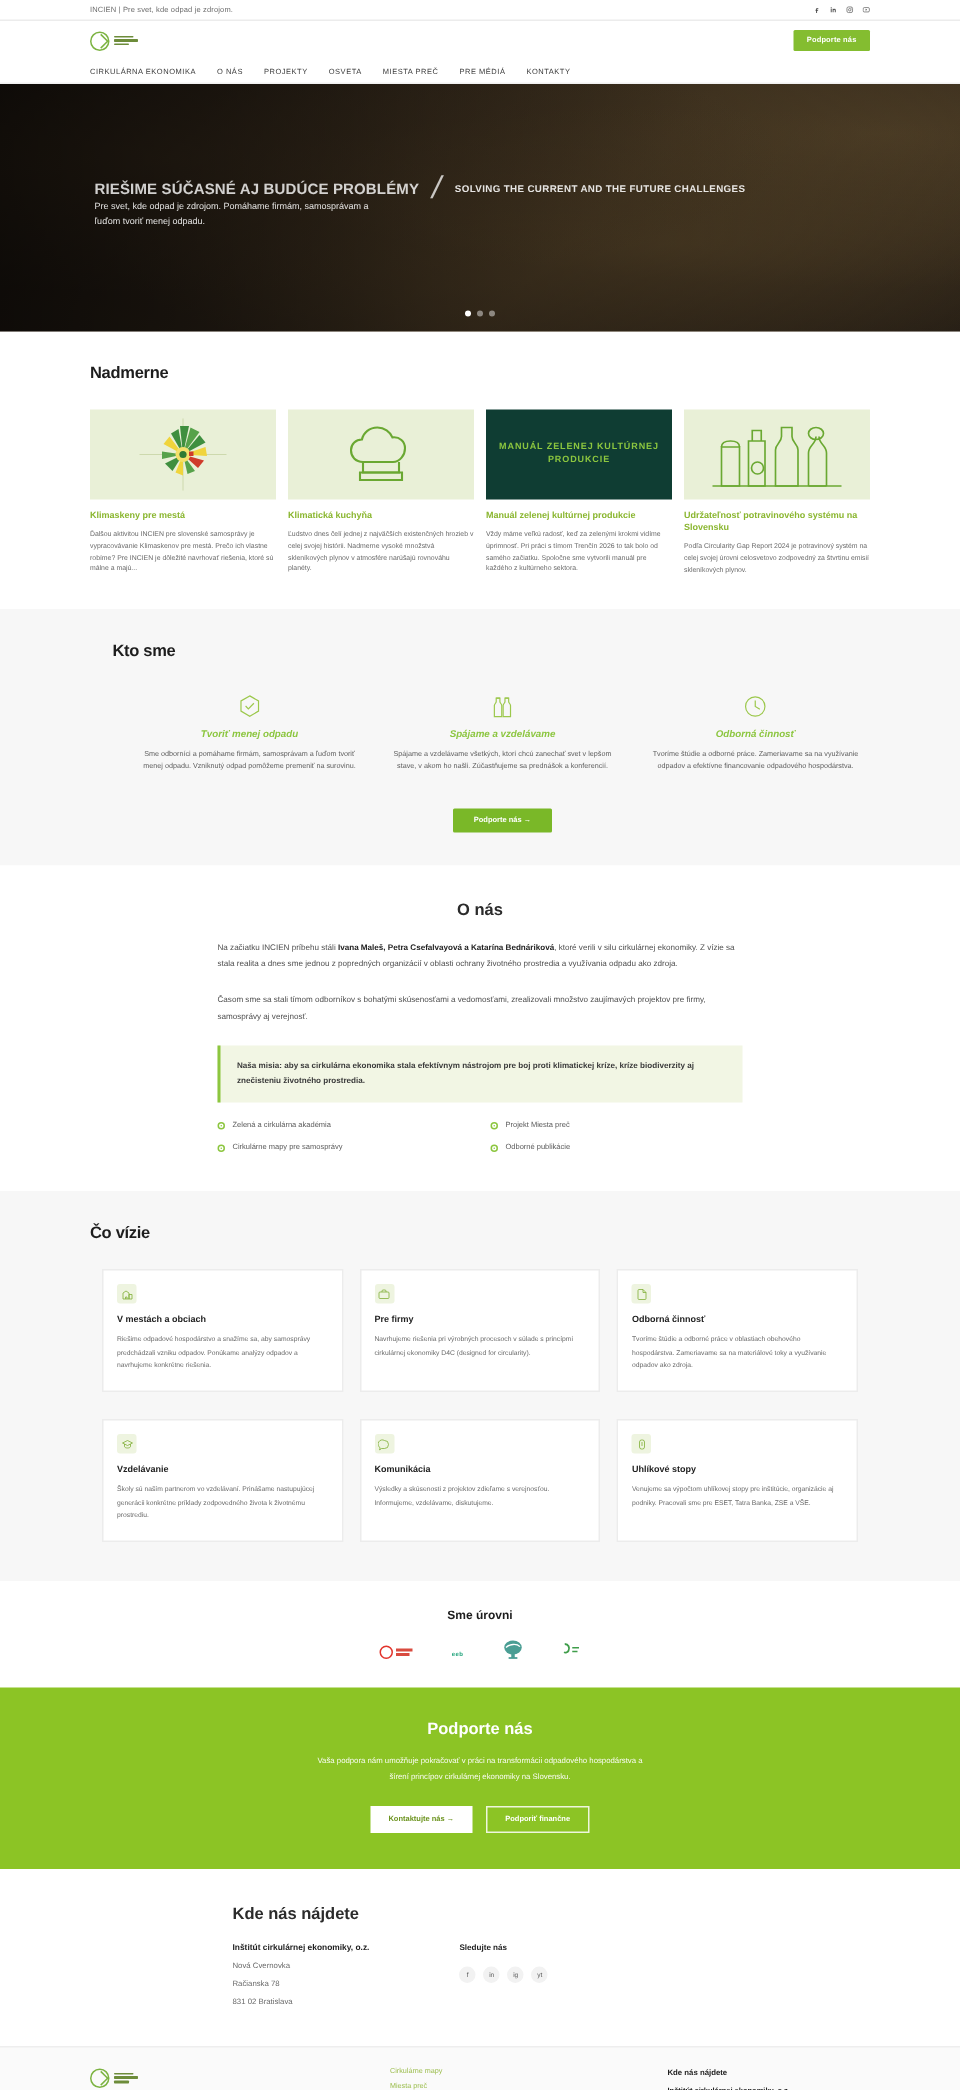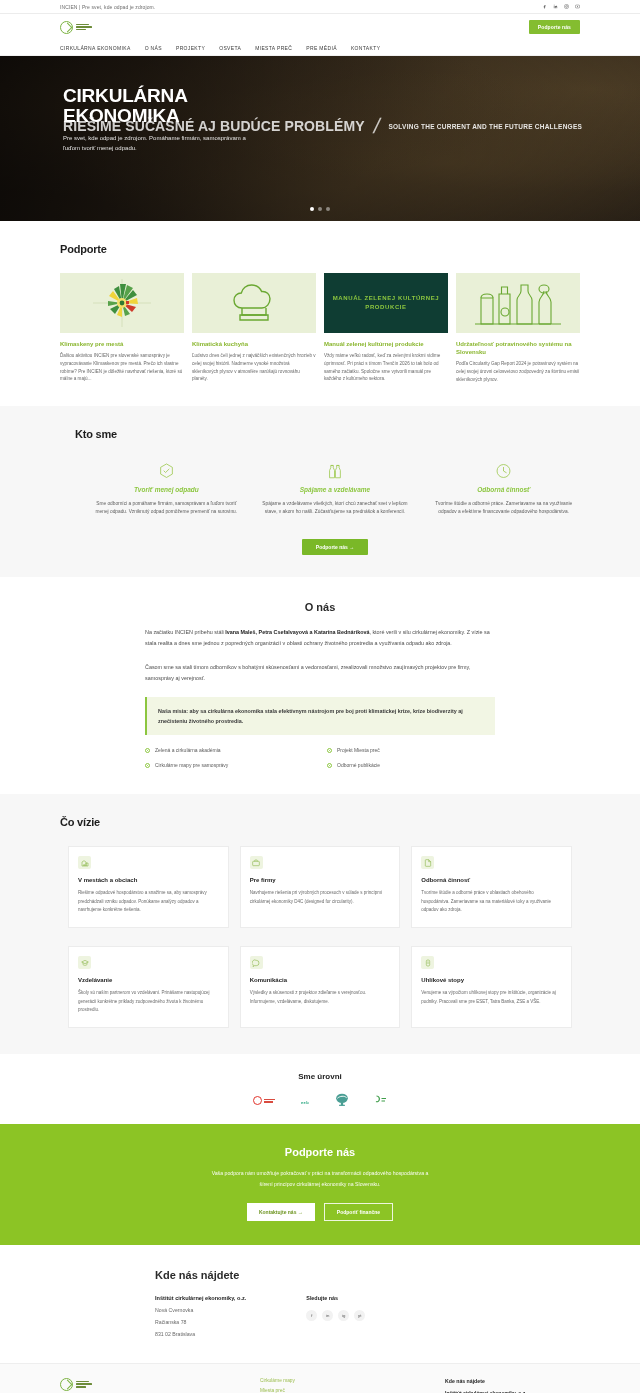--- a/index.html
+++ b/index.html
@@ -86,21 +86,21 @@
   .hero-title {
     position: absolute; left: 63px; top: 30px;
     color: #ffffff; font-size: 19px; font-weight: 800; line-height: 1.03;
     letter-spacing: -.2px;
   }
   .hero-sub-row {
     position: absolute; left: 63px; top: 62px; display: flex; align-items: center; gap: 9px;
     white-space: nowrap;
   }
   .hero-sub-sk {
-    color: rgba(255,255,255,.80); font-size: 14px; font-weight: 600; letter-spacing: .1px; text-align: center;
+    color: rgba(255,255,255,.80); font-size: 10px; font-weight: 600; letter-spacing: .1px; text-align: center;
   }
   .hero-slash {
     color: rgba(255,255,255,.75); font-size: 21px; font-weight: 300;
     transform: skewX(-12deg); display:inline-block; line-height: .8;
   }
   .hero-sub-en {
     color: rgba(255,255,255,.88); font-size: 6.5px; font-weight: 700; letter-spacing: .25px;
   }
   .hero-lead {
     position: absolute; left: 63px; top: 78px; width: 185px;
@@ -300,41 +300,37 @@
     <a href="#">O NÁS</a>
     <a href="#">PROJEKTY</a>
     <a href="#">OSVETA</a>
     <a href="#">MIESTA PREČ</a>
     <a href="#">PRE MÉDIÁ</a>
     <a href="#">KONTAKTY</a>
   </nav>
 
   <section class="hero">
     <div class="hero-inner">
-      <div class="hero-title">
-        <div>CIRKULÁRNA</div>
-        <div>EKONOMIKA</div>
-      </div>
       <div class="hero-sub-row">
         <span class="hero-sub-sk">RIEŠIME SÚČASNÉ AJ BUDÚCE PROBLÉMY</span>
         <span class="hero-slash">/</span>
         <span class="hero-sub-en">SOLVING THE CURRENT AND THE FUTURE CHALLENGES</span>
       </div>
       <div class="hero-lead">Pre svet, kde odpad je zdrojom. Pomáhame firmám, samosprávam a ľuďom tvoriť menej odpadu.</div>
     </div>
     <div class="hero-dots">
       <i class="on"></i>
       <i></i>
       <i></i>
     </div>
   </section>
 
   <section class="section">
     <div class="container">
-      <h2 class="sec-title">Podporte</h2>
+      <h2 class="sec-title">Nadmerne</h2>
       <div class="news-grid">
 
         <article>
           <div class="news-thumb">
             <svg width="70" height="52" viewBox="0 0 70 52">
               <line x1="35" y1="2" x2="35" y2="50" stroke="#c9d6a8" stroke-width=".6"></line>
               <line x1="6" y1="26" x2="64" y2="26" stroke="#c9d6a8" stroke-width=".6"></line>
               <g transform="translate(35,26)">
                 <path d="M0,0 L-2,-19 L4,-19 Z" fill="#3f8f3f"></path>
                 <path d="M0,0 L5,-18 L11,-15 Z" fill="#57a24a"></path>

